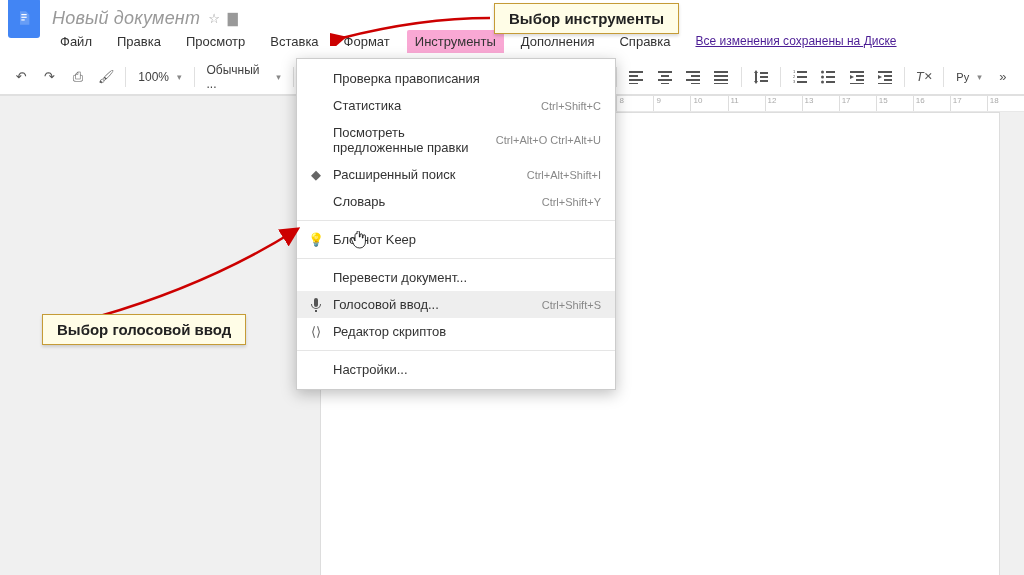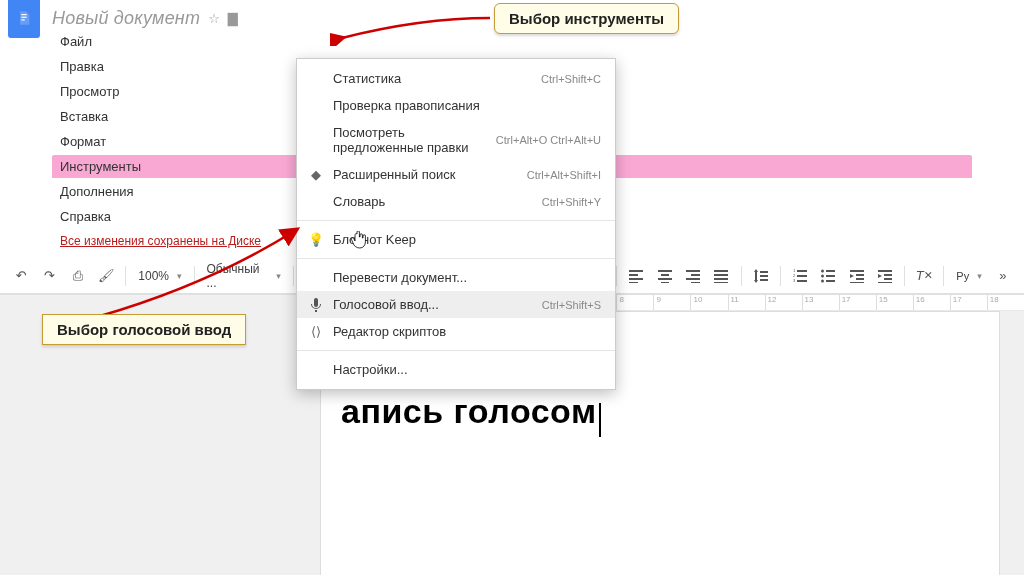--- a/index.html
+++ b/index.html
@@ -35,36 +35,35 @@
   .title-area { display:flex; flex-direction:column; }
   .doc-title {
     font-size: 18px;
     color: #999;
     font-style: italic;
     letter-spacing: 0.2px;
   }
   .title-icons { display:inline-flex; align-items:center; gap:8px; margin-left:8px; color:#999; }
   .menubar {
     display: flex;
-    gap: 2px;
+    gap: 9px;
     padding: 2px 52px 6px 52px;
     font-size: 13px;
     color: #333;
-    flex-direction: column;
   }
   .menubar .menu-item {
     padding: 4px 8px;
     cursor: pointer;
   }
   .menubar .menu-item.active {
     background: #f9a8d4;
     border-radius: 2px 2px 0 0;
   }
   .save-status {
-    color: #b91c1c;
+    color: #4c1d95;
     text-decoration: underline;
     padding:4px 8px;
     font-size:12px;
   }
   .toolbar {
     background:#fff;
     border-bottom:1px solid #e0e0e0;
     display:flex;
     align-items:center;
     padding:4px 8px;
@@ -150,21 +149,21 @@
     position:absolute;
     background:#fffde7;
     border:1px solid #c59b36;
     padding:6px 14px;
     font-size:15px;
     font-weight:bold;
     color:#222;
     box-shadow:0 2px 3px rgba(0,0,0,0.15);
     z-index:20;
   }
-  .callout-top{left:494px;top:3px;border-radius:6px;}
+  .callout-top{left:494px;top:3px;}
   .callout-side{left:42px;top:314px;}
 
   .arrow{position:absolute;z-index:19;pointer-events:none;}
 
   .hand-cursor{
     position:absolute;
     left:351px;top:231px;
     width:16px;height:18px;
     z-index:30;
     pointer-events:none;
@@ -304,26 +303,26 @@
     <div>18</div>
   </div>
   <div class="paper">
     <span class="doc-text">апись голосом</span><span class="cursor-caret"></span>
   </div>
 </div>
 
 <div class="dropdown">
   <div class="dd-item">
     <span class="dd-icon"></span>
+    <span class="dd-label">Проверка правописания</span>
+  </div>
+  <div class="dd-item">
+    <span class="dd-icon"></span>
     <span class="dd-label">Статистика</span>
     <span class="dd-short">Ctrl+Shift+C</span>
-  </div>
-  <div class="dd-item">
-    <span class="dd-icon"></span>
-    <span class="dd-label">Проверка правописания</span>
   </div>
   <div class="dd-item">
     <span class="dd-icon"></span>
     <span class="dd-label">Посмотреть предложенные правки</span>
     <span class="dd-short">Ctrl+Alt+O Ctrl+Alt+U</span>
   </div>
   <div class="dd-item">
     <span class="dd-icon">◆</span>
     <span class="dd-label">Расширенный поиск</span>
     <span class="dd-short">Ctrl+Alt+Shift+I</span>

